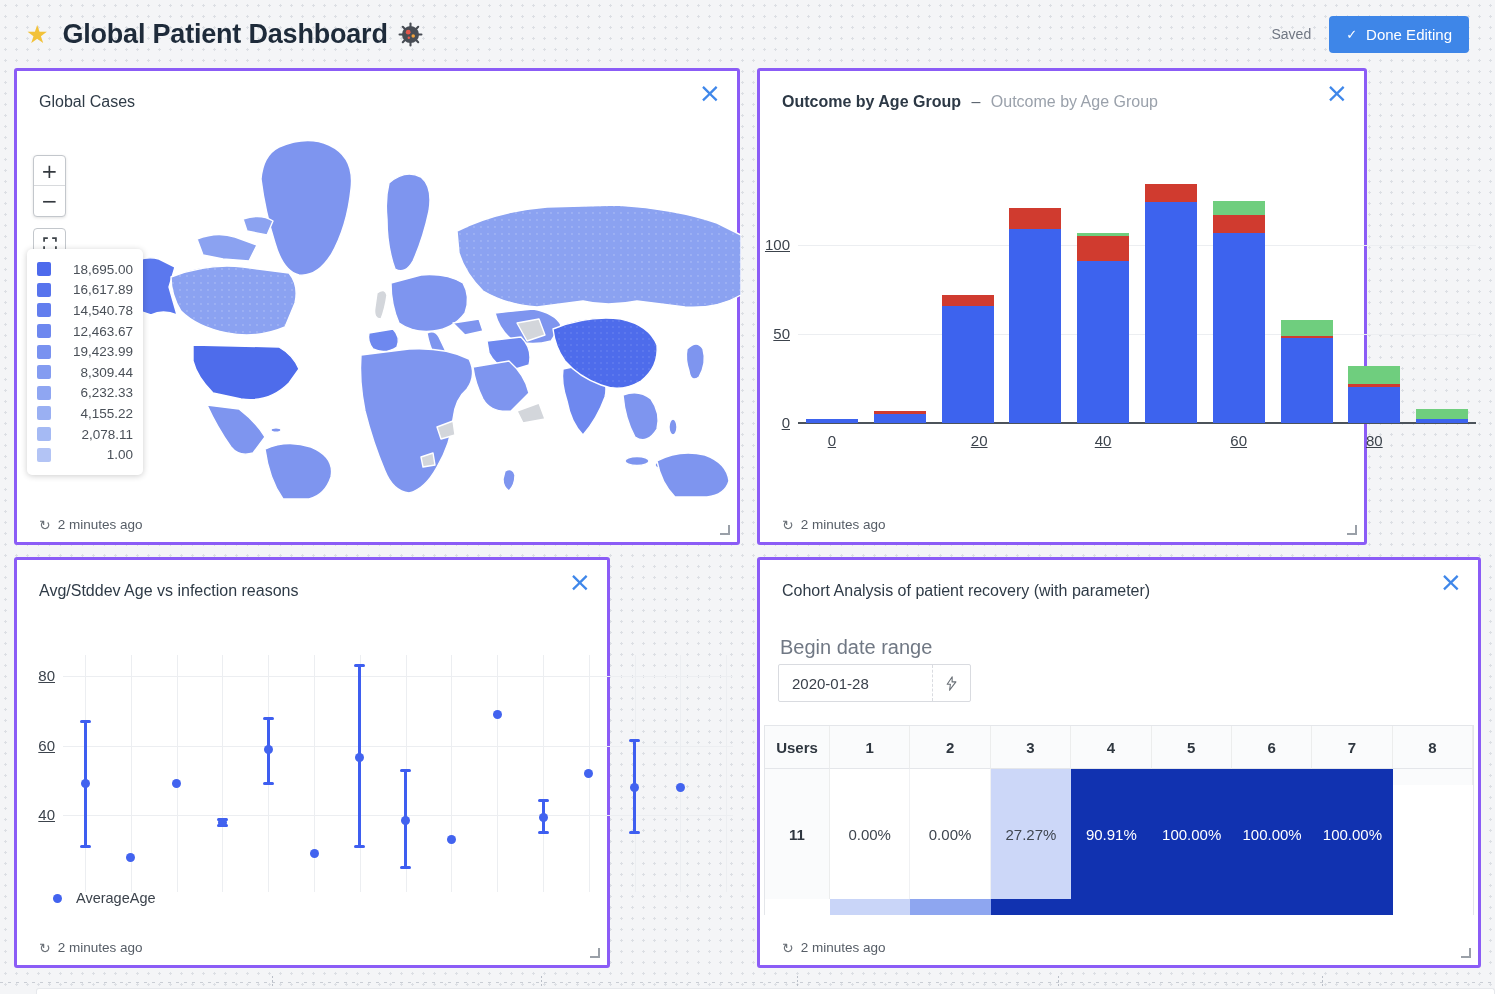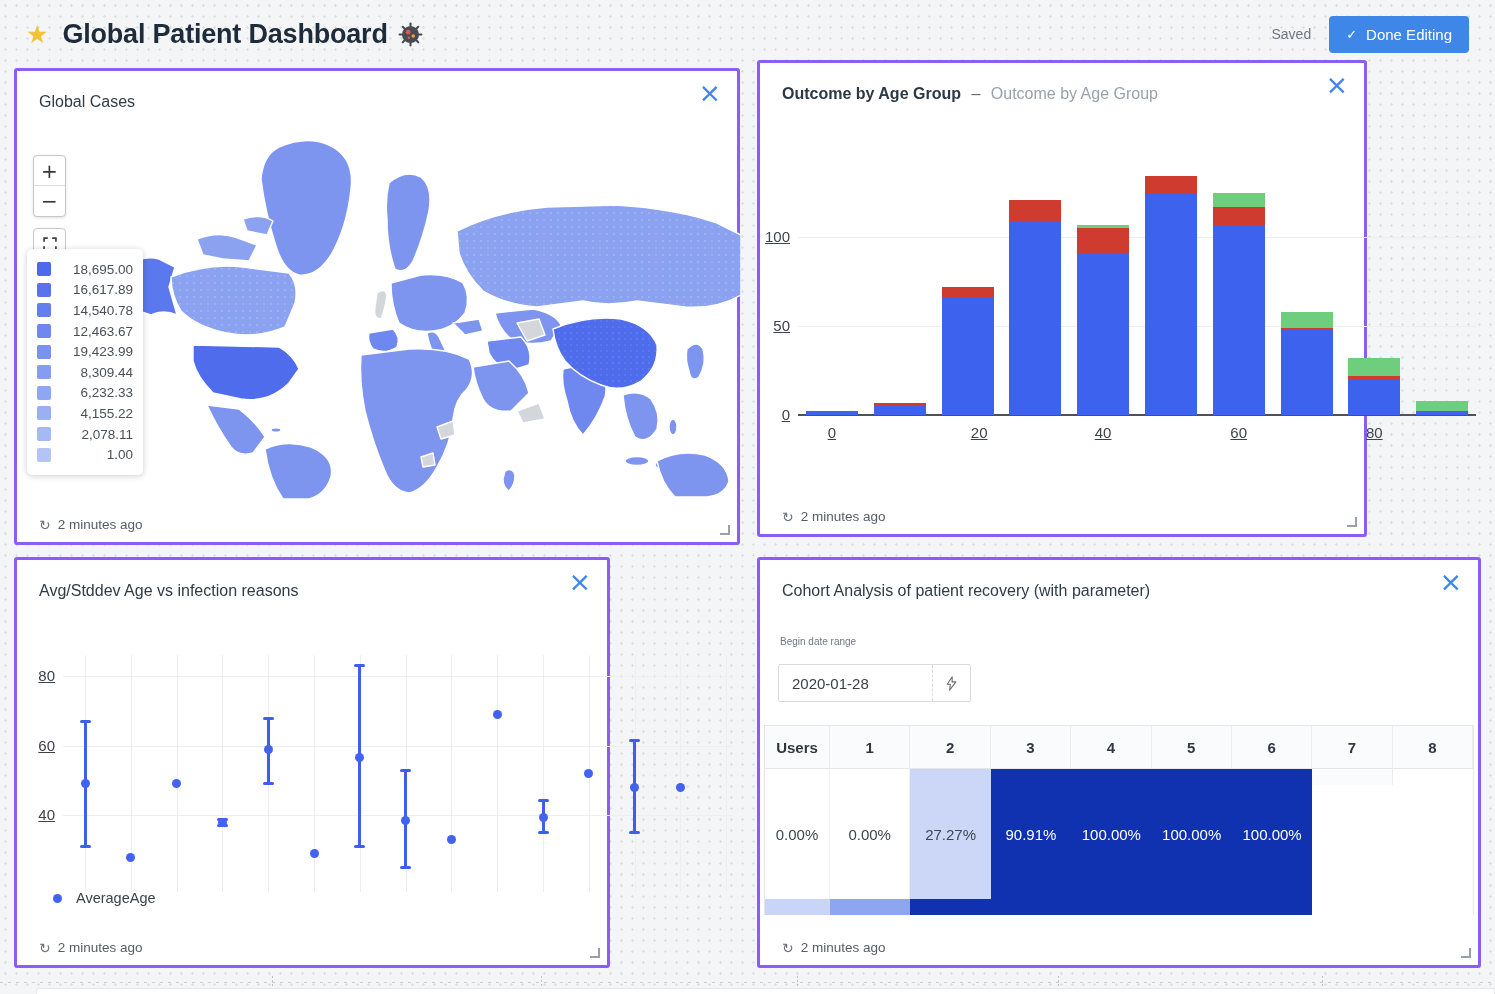--- a/index.html
+++ b/index.html
@@ -21,21 +21,21 @@
   .header-right { margin-left:auto; display:flex; align-items:center; gap:18px; }
   .saved-label { color:#6f7682; font-size:14px; }
   .done-btn { background:#3e86e8; color:#fff; border:none; border-radius:4px;
     font-size:15px; padding:0 17px; height:37px; display:flex; align-items:center; gap:9px;
     font-family:"Liberation Sans",sans-serif; cursor:pointer; }
   .done-btn .check { font-family:"DejaVu Sans",sans-serif; font-size:13px; }
 
   
   .panel { position:absolute; background:#fff; border:3px solid #8b5cf6; border-radius:3px; }
   #panel-global-cases { left:14px;  top:68px;  width:726px; height:477px; }
-  #panel-outcome      { left:757px; top:60px;  width:610px; height:477px; }
+  #panel-outcome      { left:757px; top:68px;  width:610px; height:477px; }
   #panel-avg          { left:14px;  top:557px; width:596px; height:411px; }
   #panel-cohort       { left:757px; top:557px; width:724px; height:411px; }
 
   .panel-title-row { position:absolute; top:22px; left:22px; right:56px; font-size:16px; color:#2f3b47; white-space:nowrap; overflow:hidden; }
   .title-main { font-weight:600; color:#2c3845; }
   .title-sep  { color:#5a626d; margin:0 6px; }
   .title-sub  { color:#9aa1ab; }
   .close-x { position:absolute; top:8px; right:16px; font-size:27px; color:#3f87ea;
     line-height:1; cursor:pointer; font-weight:400; }
   .panel-footer { position:absolute; left:22px; bottom:10px; display:flex; align-items:center;
@@ -74,21 +74,21 @@
   #scatter-chart { position:absolute; inset:0; }
   .gridline-v { position:absolute; width:1px; background:#eceef1; }
   .err-line { position:absolute; width:3px; border-radius:2px; background:#3e5ef0; }
   .err-cap  { position:absolute; height:3px; width:11px; border-radius:2px; background:#3e5ef0; }
   .dot { position:absolute; width:9px; height:9px; border-radius:50%; background:#4263ef; }
   .scatter-legend { position:absolute; left:36px; top:330px; display:flex; align-items:center; gap:14px;
     font-size:14.5px; color:#3c434c; }
   .scatter-legend .dot2 { width:9px; height:9px; border-radius:50%; background:#4263ef; }
 
   
-  .param-label { position:absolute; left:20px; top:76px; font-size:10px; color:#707884; }
+  .param-label { position:absolute; left:20px; top:76px; font-size:20px; color:#707884; }
   .param-input { position:absolute; left:18px; top:104px; width:193px; height:38px;
     border:1px solid #d9dbe0; border-radius:2px; display:flex; align-items:stretch; background:#fff; }
   .param-value { flex:1; display:flex; align-items:center; padding:0 13px; font-size:15px; color:#3a414b; }
   .param-bolt { width:38px; display:flex; align-items:center; justify-content:center;
     border-left:1px dashed #d9dbe0; cursor:pointer; }
   #cohort-table { position:absolute; left:4px; right:4px; top:165px; border:1px solid #e4e6ea;
     border-bottom:none; overflow:hidden; }
   .cohort-grid { display:grid; grid-template-columns:65px repeat(8, 1fr); }
   .cohort-cell { display:flex; align-items:center; justify-content:center; font-size:15px; }
   .cohort-head { height:43px; background:#fafbfc; font-weight:700; color:#2f3740;
@@ -411,20 +411,21 @@
       <div class="cohort-grid">
         <div class="cohort-cell cohort-head">Users</div>
         <div class="cohort-cell cohort-head">1</div>
         <div class="cohort-cell cohort-head">2</div>
         <div class="cohort-cell cohort-head">3</div>
         <div class="cohort-cell cohort-head">4</div>
         <div class="cohort-cell cohort-head">5</div>
         <div class="cohort-cell cohort-head">6</div>
         <div class="cohort-cell cohort-head">7</div>
         <div class="cohort-cell cohort-head">8</div>
+        <div class="cohort-cell cohort-users cohort-data">11</div>
         <div class="cohort-cell cohort-data" style="background: rgb(255, 255, 255); color: rgb(63, 70, 80); border-right: 1px solid rgb(240, 241, 243);">0.00%</div>
         <div class="cohort-cell cohort-data" style="background: rgb(255, 255, 255); color: rgb(63, 70, 80); border-right: 1px solid rgb(240, 241, 243);">0.00%</div>
         <div class="cohort-cell cohort-data" style="background: rgb(204, 215, 248); color: rgb(63, 70, 80);">27.27%</div>
         <div class="cohort-cell cohort-data" style="background: rgb(17, 50, 176); color: rgb(255, 255, 255);">90.91%</div>
         <div class="cohort-cell cohort-data" style="background: rgb(17, 50, 176); color: rgb(255, 255, 255);">100.00%</div>
         <div class="cohort-cell cohort-data" style="background: rgb(17, 50, 176); color: rgb(255, 255, 255);">100.00%</div>
         <div class="cohort-cell cohort-data" style="background: rgb(17, 50, 176); color: rgb(255, 255, 255);">100.00%</div>
         <div class="cohort-cell cohort-users cohort-strip" style="background: rgb(250, 251, 252);"></div>
         <div class="cohort-cell cohort-strip" style="background: rgb(255, 255, 255);"></div>
         <div class="cohort-cell cohort-strip" style="background: rgb(201, 213, 248);"></div>

